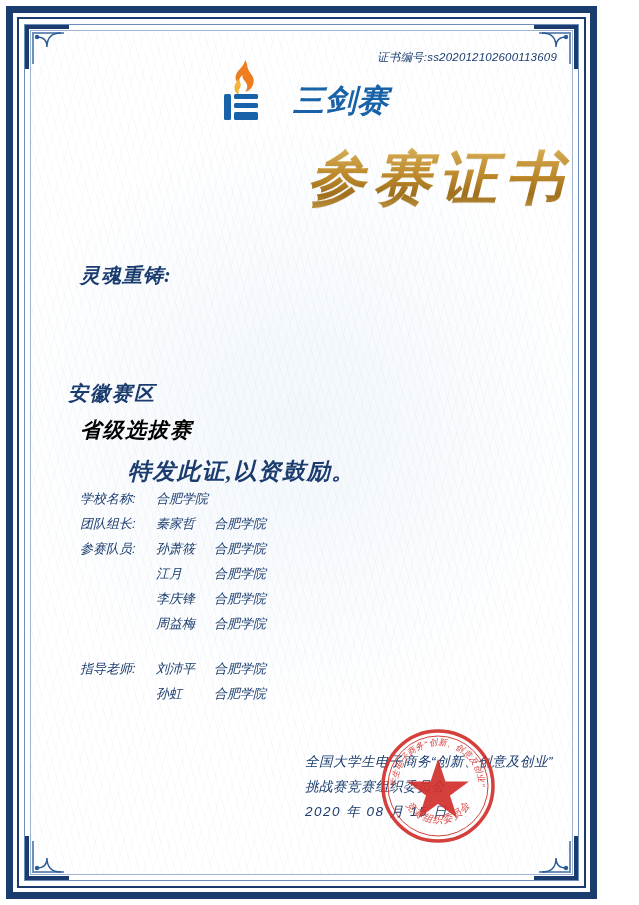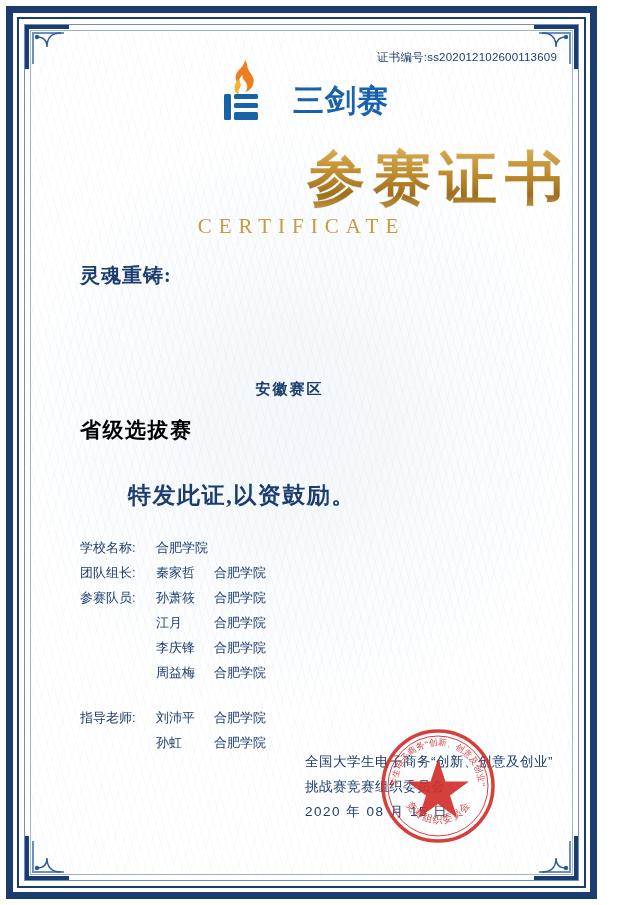--- a/index.html
+++ b/index.html
@@ -14,20 +14,21 @@
     overflow: hidden;
   }
 
   
   .certificate {
     position: relative;
     width: 603px;
     height: 905px;
     box-sizing: border-box;
     background: #ffffff;
+    font-style: italic;
   }
   .border-outer {
     position: absolute;
     left: 6px; top: 6px; right: 6px; bottom: 6px;
     border: 7px solid #1b3c6e;
     box-sizing: border-box;
     background: #ffffff;
   }
   .border-mid {
     position: absolute;
@@ -159,54 +160,54 @@
     font-weight: bold;
     color: #1b3c6e;
     line-height: 1.62;
     letter-spacing: 1.5px;
     text-indent: 48px;
   }
   .region {
     position: absolute;
     left: 0; right: 24px;
     top: 348px;
-    text-align: center;
-    font-family: "Liberation Serif", serif;
-    font-size: 15px;
+    font-family: "Liberation Serif", serif;
+    font-size: 20px;
     font-weight: bold;
     color: #1b3c6e;
     letter-spacing: 2px;
+    padding-left: 36px;
   }
   .stage {
     position: absolute;
     left: 48px;
     top: 384px;
     font-family: "Liberation Serif", serif;
     font-size: 21px;
     font-weight: bold;
     color: #000000;
     letter-spacing: 1.5px;
   }
   .closing {
     position: absolute;
     left: 48px;
-    top: 448px;
+    top: 424px;
     font-family: "Liberation Serif", serif;
     font-size: 23px;
     font-weight: bold;
     color: #1b3c6e;
     letter-spacing: 1.5px;
     text-indent: 48px;
   }
 
   
   .details {
     position: absolute;
     left: 48px;
-    top: 509px;
+    top: 460px;
     font-size: 13px;
     color: #1b3c6e;
     line-height: 1.0;
   }
   .detail-row {
     display: flex;
     align-items: baseline;
     height: 25px;
     white-space: nowrap;
   }
@@ -300,21 +301,20 @@
           <rect x="10" y="36" width="7" height="26" rx="1.5" fill="#1762a8"></rect>
           <rect x="20" y="36" width="24" height="5" rx="1.5" fill="#1762a8"></rect>
           <rect x="20" y="45" width="24" height="5" rx="1.5" fill="#1762a8"></rect>
           <rect x="20" y="54" width="24" height="8" rx="1.5" fill="#1762a8"></rect>
         </svg>
       </div>
       <div class="logo-text">三剑赛</div>
     </div>
 
     <div class="title-main">参赛证书</div>
-    <div class="title-sub">CERTIFICATE</div>
 
     <div class="salutation">灵魂重铸:</div>
     <div class="region">安徽赛区</div>
     <div class="stage">省级选拔赛</div>
     <div class="closing">特发此证,以资鼓励。</div>
 
     <div class="details">
       <div class="detail-row">
         <span class="detail-label">学校名称:</span>
         <span class="detail-name">合肥学院</span>

